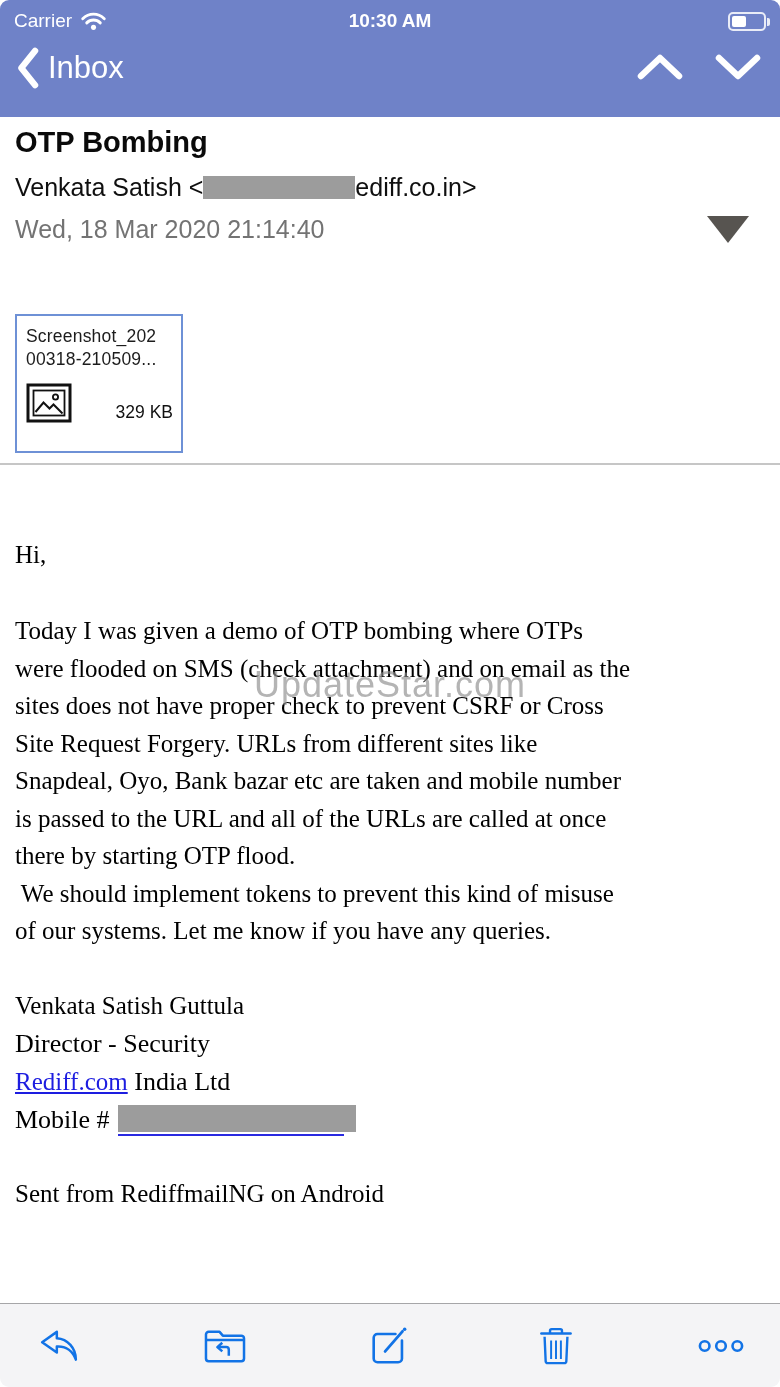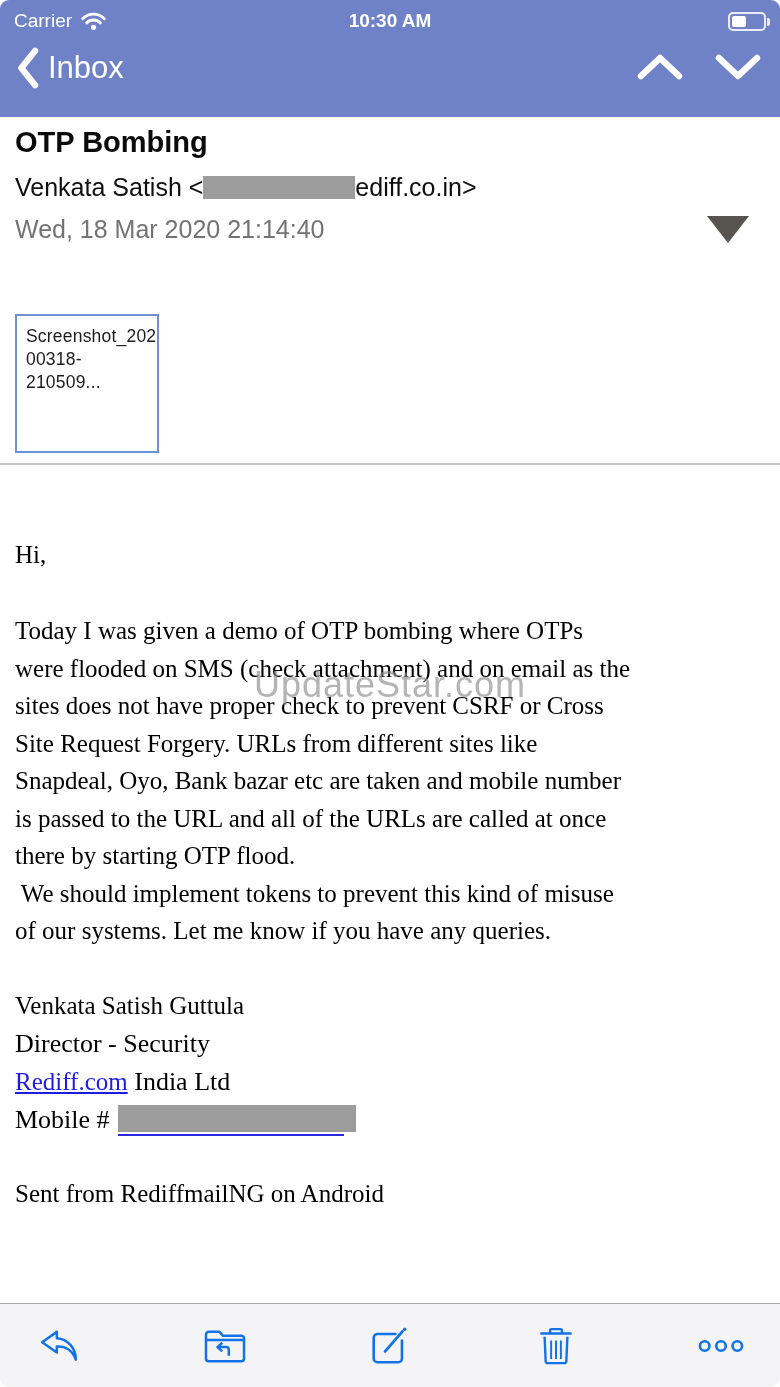--- a/index.html
+++ b/index.html
@@ -31,21 +31,21 @@
   .email-header { padding:0 15px; }
   .subject { font-size:29px; font-weight:700; color:#0a0a0a; margin-top:8px; line-height:34px; }
   .sender-line { font-size:25px; color:#0f0f0f; margin-top:13px; line-height:30px; }
   .redact-email { display:inline-block; width:152px; height:23px; background:#9c9c9c; vertical-align:-3px; }
   .date-row { display:flex; align-items:center; justify-content:space-between; margin-top:12px; }
   .date-text { font-size:25px; color:#737373; line-height:30px; }
   .disclosure { width:0; height:0; border-left:21px solid transparent; border-right:21px solid transparent;
     border-top:27px solid #575450; margin-right:16px; cursor:pointer; }
 
   
-  .attachment-card { margin:70px 0 0 15px; width:144px; height:139px; border:2px solid #6e91d6;
+  .attachment-card { margin:70px 0 0 15px; width:168px; height:139px; border:2px solid #6e91d6;
     background:#fff; padding:9px 8px 8px 9px; cursor:pointer; }
   .att-filename { font-size:17.5px; color:#1c1c1c; line-height:23px; letter-spacing:.2px; }
   .att-bottom { display:flex; align-items:flex-end; margin-top:12px; }
   .att-size { margin-left:auto; font-size:17.5px; color:#111; }
   .divider { border-top:2px solid #c6c6c6; margin-top:10px; }
 
   
   .email-body { padding:0 15px; font-family:"Liberation Serif", serif; font-size:25px; color:#000; }
   .greeting { margin-top:71px; line-height:38px; }
   .para { margin-top:38px; }
@@ -117,20 +117,29 @@
       <span class="date-text">Wed, 18 Mar 2020 21:14:40</span>
       <div class="disclosure"></div>
     </div>
   </div>
 
   <div class="attachment-card">
     <div class="att-filename">
       <div>Screenshot_202</div>
       <div>00318-210509...</div>
     </div>
+    <div class="att-bottom">
+      <svg width="46" height="40" viewBox="0 0 46 40">
+        <rect x="2" y="2" width="42" height="36" fill="none" stroke="#111" stroke-width="3"></rect>
+        <rect x="7.5" y="7.5" width="31" height="25" fill="none" stroke="#111" stroke-width="1.8"></rect>
+        <path d="M9.5 29 L17.5 19.5 L23.5 25.5 L27.5 21.5 L36.5 30.5" fill="none" stroke="#111" stroke-width="2"></path>
+        <circle cx="29.5" cy="14" r="2.6" fill="none" stroke="#111" stroke-width="1.8"></circle>
+      </svg>
+      <span class="att-size">329 KB</span>
+    </div>
   </div>
   <div class="divider"></div>
 
   <div class="email-body">
     <div class="greeting">Hi,</div>
     <div class="para">
       <div class="body-line">Today I was given a demo of OTP bombing where OTPs</div>
       <div class="body-line">were flooded on SMS (check attachment) and on email as the</div>
       <div class="body-line">sites does not have proper check to prevent CSRF or Cross</div>
       <div class="body-line">Site Request Forgery. URLs from different sites like</div>

